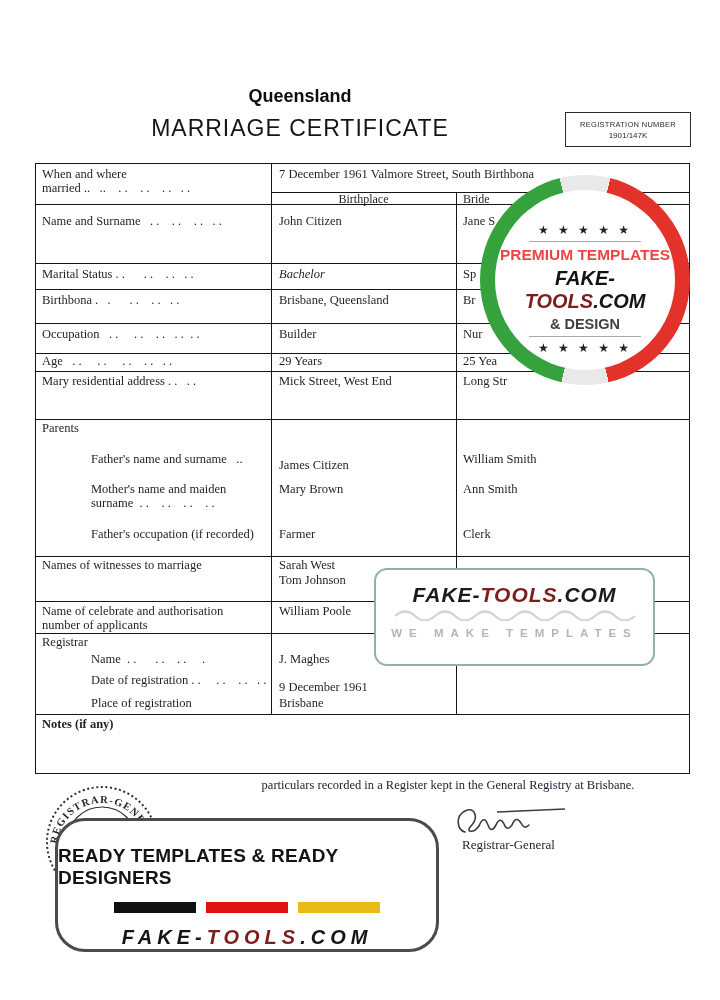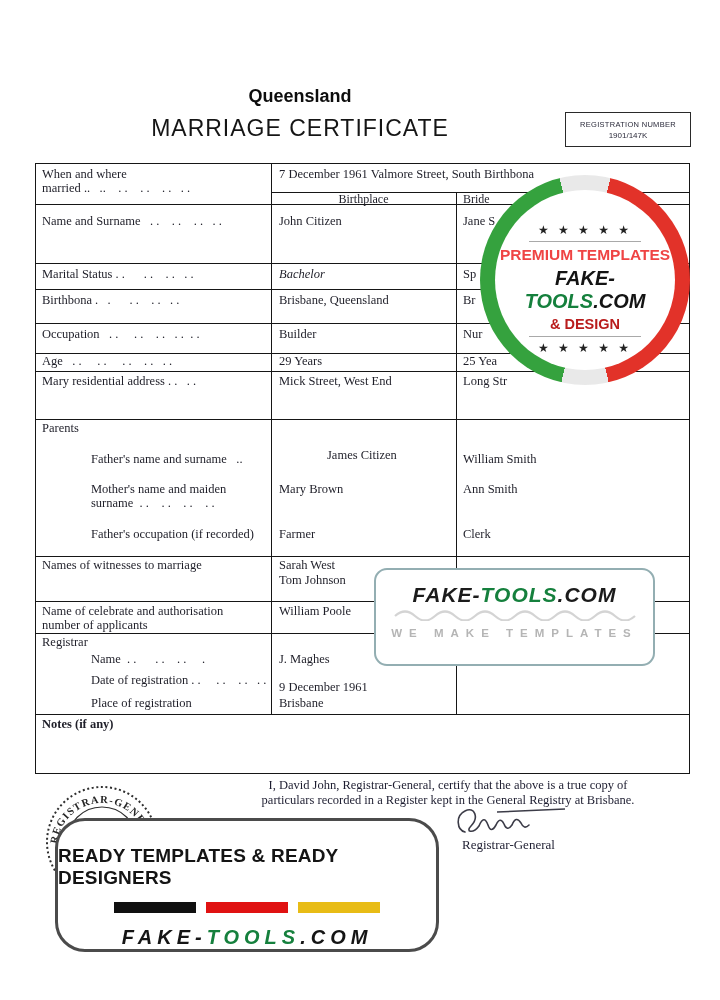--- a/index.html
+++ b/index.html
@@ -26,22 +26,22 @@
 
   
   .badge{left:480px;top:175px;width:210px;height:210px;border-radius:50%;z-index:5;
     background:conic-gradient(from 0deg,#e9e9e9 0deg 14deg,#e23229 14deg 167deg,#e9e9e9 167deg 193deg,#35a23e 193deg 346deg,#e9e9e9 346deg 360deg);}
   .badge-inner{position:absolute;inset:15px;background:#fff;border-radius:50%;
     text-align:center;font-family:"Liberation Sans",sans-serif;}
   .badge-stars{font-size:12px;letter-spacing:3px;color:#222;margin-top:0;}
   .badge-div{width:112px;height:1px;background:#a9a9a9;margin:4px auto;}
   .badge-line1{font-size:15.5px;font-weight:bold;color:#ef4444;margin-top:2px;}
   .badge-brand{font-size:20px;font-weight:bold;font-style:italic;margin-top:3px;color:#141414;}
-  .badge-line2{font-size:14.5px;font-weight:bold;color:#b91c1c;margin:3px 0 2px 0;}
-  .brand-orange{color:#15803d;}
+  .badge-line2{font-size:14.5px;font-weight:bold;color:#404040;margin:3px 0 2px 0;}
+  .brand-orange{color:#7f1d1d;}
   .badge-pad{padding-top:33px;}
 
   
   .midbox{left:374px;top:568px;width:277px;height:94px;background:#fff;z-index:6;
     border:2px solid #93aeb2;border-radius:13px;text-align:center;
     font-family:"Liberation Sans",sans-serif;}
   .mid-brand{font-size:21px;font-weight:bold;font-style:italic;color:#1b1b1b;margin-top:13px;letter-spacing:1px;}
   .mid-tag{font-size:11.5px;font-weight:bold;letter-spacing:7px;color:#b5b5b5;margin-top:2px;}
 
   
@@ -119,21 +119,21 @@
     <div class="cell" style="left:6px;top:190px;">Age   . .     . .     . .    . .   . .</div>
     <div class="cell" style="left:243px;top:190px;">29 Years</div>
     <div class="cell" style="left:427px;top:190px;">25 Yea</div>
 
     <div class="cell" style="left:6px;top:210px;">Mary residential address . .   . .</div>
     <div class="cell" style="left:243px;top:210px;">Mick Street, West End</div>
     <div class="cell" style="left:427px;top:210px;">Long Str</div>
 
     <div class="cell" style="left:6px;top:257px;">Parents</div>
     <div class="cell" style="left:55px;top:288px;">Father's name and surname   ..</div>
-    <div class="cell" style="left:243px;top:284px;margin-left:48px;">James Citizen</div>
+    <div class="cell" style="left:243px;top:294px;">James Citizen</div>
     <div class="cell" style="left:427px;top:288px;">William Smith</div>
     <div class="cell" style="left:55px;top:318px;">Mother's name and maiden</div>
     <div class="cell" style="left:55px;top:332px;">surname  . .    . .    . .    . .</div>
     <div class="cell" style="left:243px;top:318px;">Mary Brown</div>
     <div class="cell" style="left:427px;top:318px;">Ann Smith</div>
     <div class="cell" style="left:55px;top:363px;">Father's occupation (if recorded)</div>
     <div class="cell" style="left:243px;top:363px;">Farmer</div>
     <div class="cell" style="left:427px;top:363px;">Clerk</div>
 
     <div class="cell" style="left:6px;top:394px;">Names of witnesses to marriage</div>
@@ -183,21 +183,20 @@
       </defs>
     <circle cx="60" cy="60" r="55" fill="none" stroke="#2e2e2e" stroke-width="2" stroke-dasharray="2,2.6"></circle>
     <circle cx="60" cy="60" r="35" fill="none" stroke="#2e2e2e" stroke-width="1.2"></circle>
     <ellipse cx="60" cy="50" rx="3" ry="6" fill="#222"></ellipse>
     <text font-family="Liberation Serif,serif" font-size="10.5" font-weight="bold" letter-spacing="1.2" fill="#262626">
       <textPath href="#arcT" startOffset="4"><tspan>REGISTRAR-GENERAL</tspan></textPath>
     </text>
   </svg>
 
   <div class="abs cert">
-    <div>I, David John, Registrar-General, certify that the above is a true copy of</div>
     <div>particulars recorded in a Register kept in the General Registry at Brisbane.</div>
   </div>
 
   <svg class="abs sig" width="120" height="36" viewBox="0 0 120 36">
     <path d="M12,28 C4,26 2,12 12,7 C22,2 26,14 18,22 C12,28 20,30 26,22 q5,-12 9,-1 q3,9 8,0 q4,-9 8,-1 q3,8 8,1 q4,-10 9,-2 q3,7 8,2" fill="none" stroke="#3c3c48" stroke-width="1.6" stroke-linecap="round"></path>
     <path d="M44,8 L112,5" fill="none" stroke="#3c3c48" stroke-width="1.4"></path>
   </svg>
   <div class="abs signer">Registrar-General</div>
 
   <div class="abs botbox">

